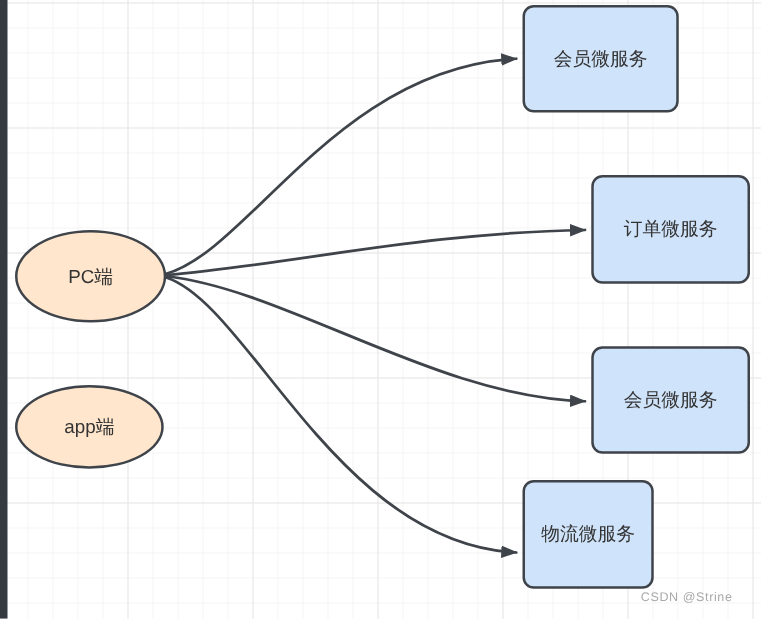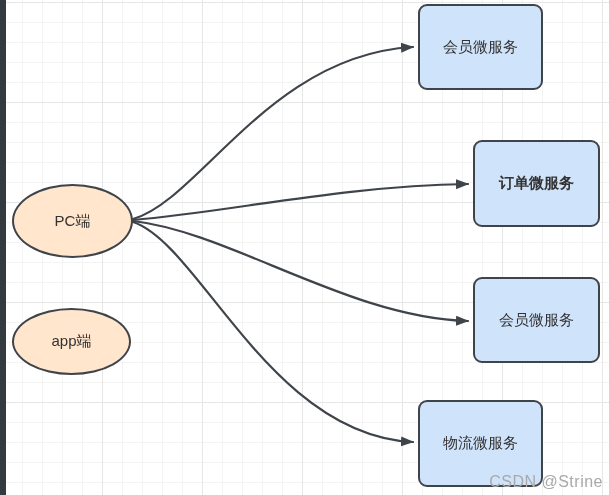--- a/index.html
+++ b/index.html
@@ -55,30 +55,30 @@
   }
   .service {
     background: #cfe3fa;
     border-radius: 9px;
   }
   .client {
     background: #ffe6cc;
     border-radius: 50%;
   }
   .node-product   { left: 418px; top: 4px;   width: 125px; height: 86px; }
-  .node-order     { left: 473px; top: 140px; width: 127px; height: 87px; font-weight: bold; }
+  .node-order     { left: 473px; top: 140px; width: 127px; height: 87px; }
   .node-member    { left: 473px; top: 277px; width: 127px; height: 86px; font-family: Liberation Serif, serif; }
-  .node-logistics { left: 418px; top: 400px; width: 125px; height: 87px; }
+  .node-logistics { left: 418px; top: 384px; width: 105px; height: 87px; }
   .node-pc        { left: 12px;  top: 184px; width: 121px; height: 74px; }
   .node-app       { left: 12px;  top: 308px; width: 119px; height: 67px; justify-content: center; }
   .watermark {
     position: absolute;
-    right: 6px;
+    right: 23px;
     top: 473px;
-    font-size: 16px;
+    font-size: 10px;
     color: #a9a9a9;
     letter-spacing: 0.5px;
     z-index: 4;
     white-space: nowrap;
   }
 </style>
 </head>
 <body>
 
 <div class="canvas">

